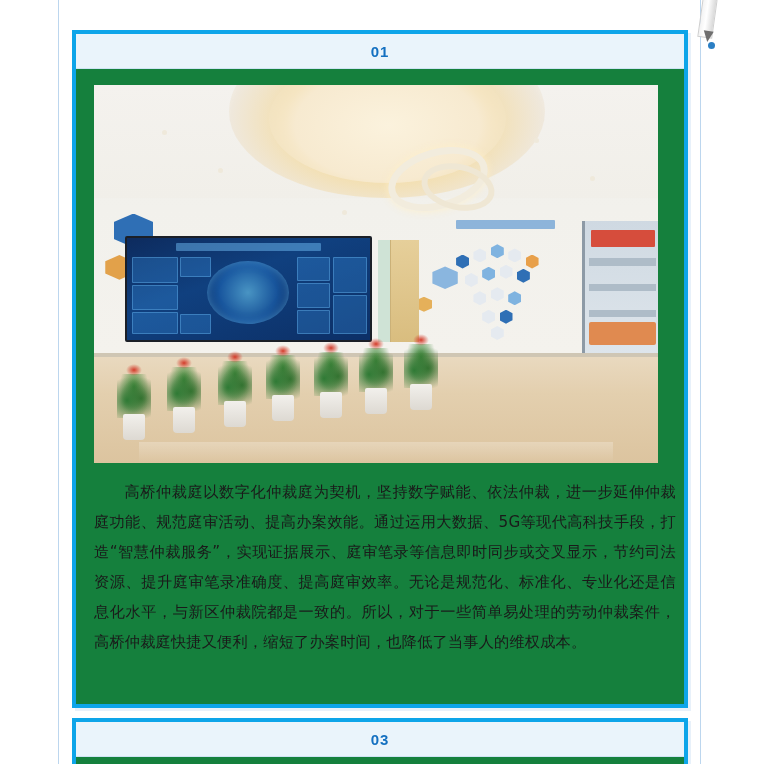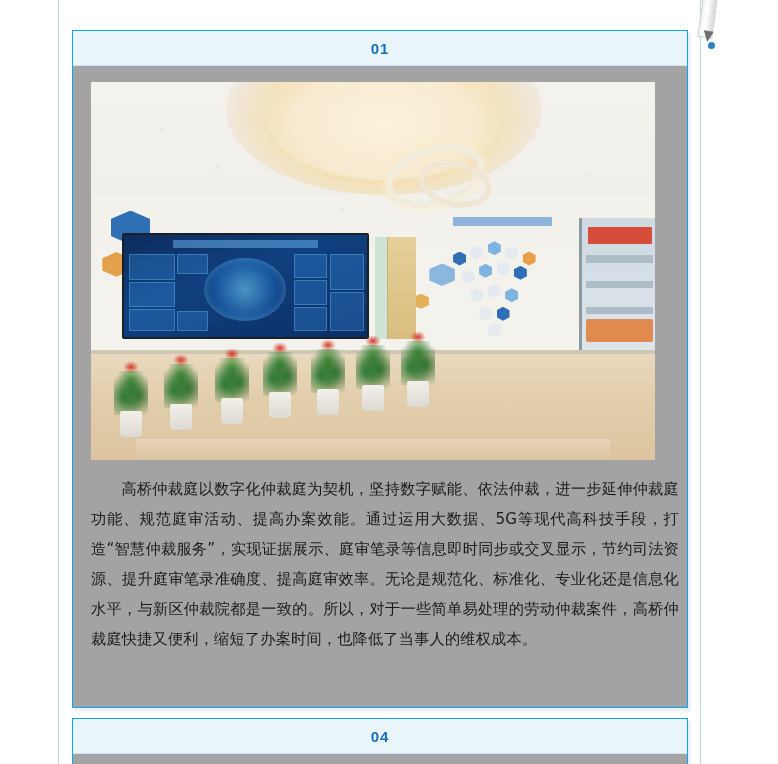--- a/index.html
+++ b/index.html
@@ -31,22 +31,22 @@
     position: absolute;
     background: #bcd6ee;
   }
   .frame-left   { left: 58px;  top: 0;    width: 1px;  height: 764px; }
   .frame-right  { left: 700px; top: 0;    width: 1px;  height: 764px; }
 
   
   .card {
     position: absolute;
     box-sizing: border-box;
-    border: 1px solid #0ea5e9;
-    background: #a3a3a3;
+    border: 4px solid #0ea5e9;
+    background: #15803d;
     box-shadow: 3px 3px 0 0 #e8f1fa;
   }
   .card-01 {
     left: 72px;
     top: 30px;
     width: 616px;
     height: 678px;
   }
   .card-02 {
     left: 72px;
@@ -474,17 +474,17 @@
             <div class="pot"></div>
         </div>
       </div>
 
       <p class="para">高桥仲裁庭以数字化仲裁庭为契机，坚持数字赋能、依法仲裁，进一步延伸仲裁庭功能、规范庭审活动、提高办案效能。通过运用大数据、5G等现代高科技手段，打造“智慧仲裁服务”，实现证据展示、庭审笔录等信息即时同步或交叉显示，节约司法资源、提升庭审笔录准确度、提高庭审效率。无论是规范化、标准化、专业化还是信息化水平，与新区仲裁院都是一致的。所以，对于一些简单易处理的劳动仲裁案件，高桥仲裁庭快捷又便利，缩短了办案时间，也降低了当事人的维权成本。</p>
     </div>
   </div>
 
   <div class="card card-02">
     <div class="card-header">
-      <span class="num">04</span>
+      <span class="num">03</span>
     </div>
   </div>
 
 </div>
 
 </body></html>

